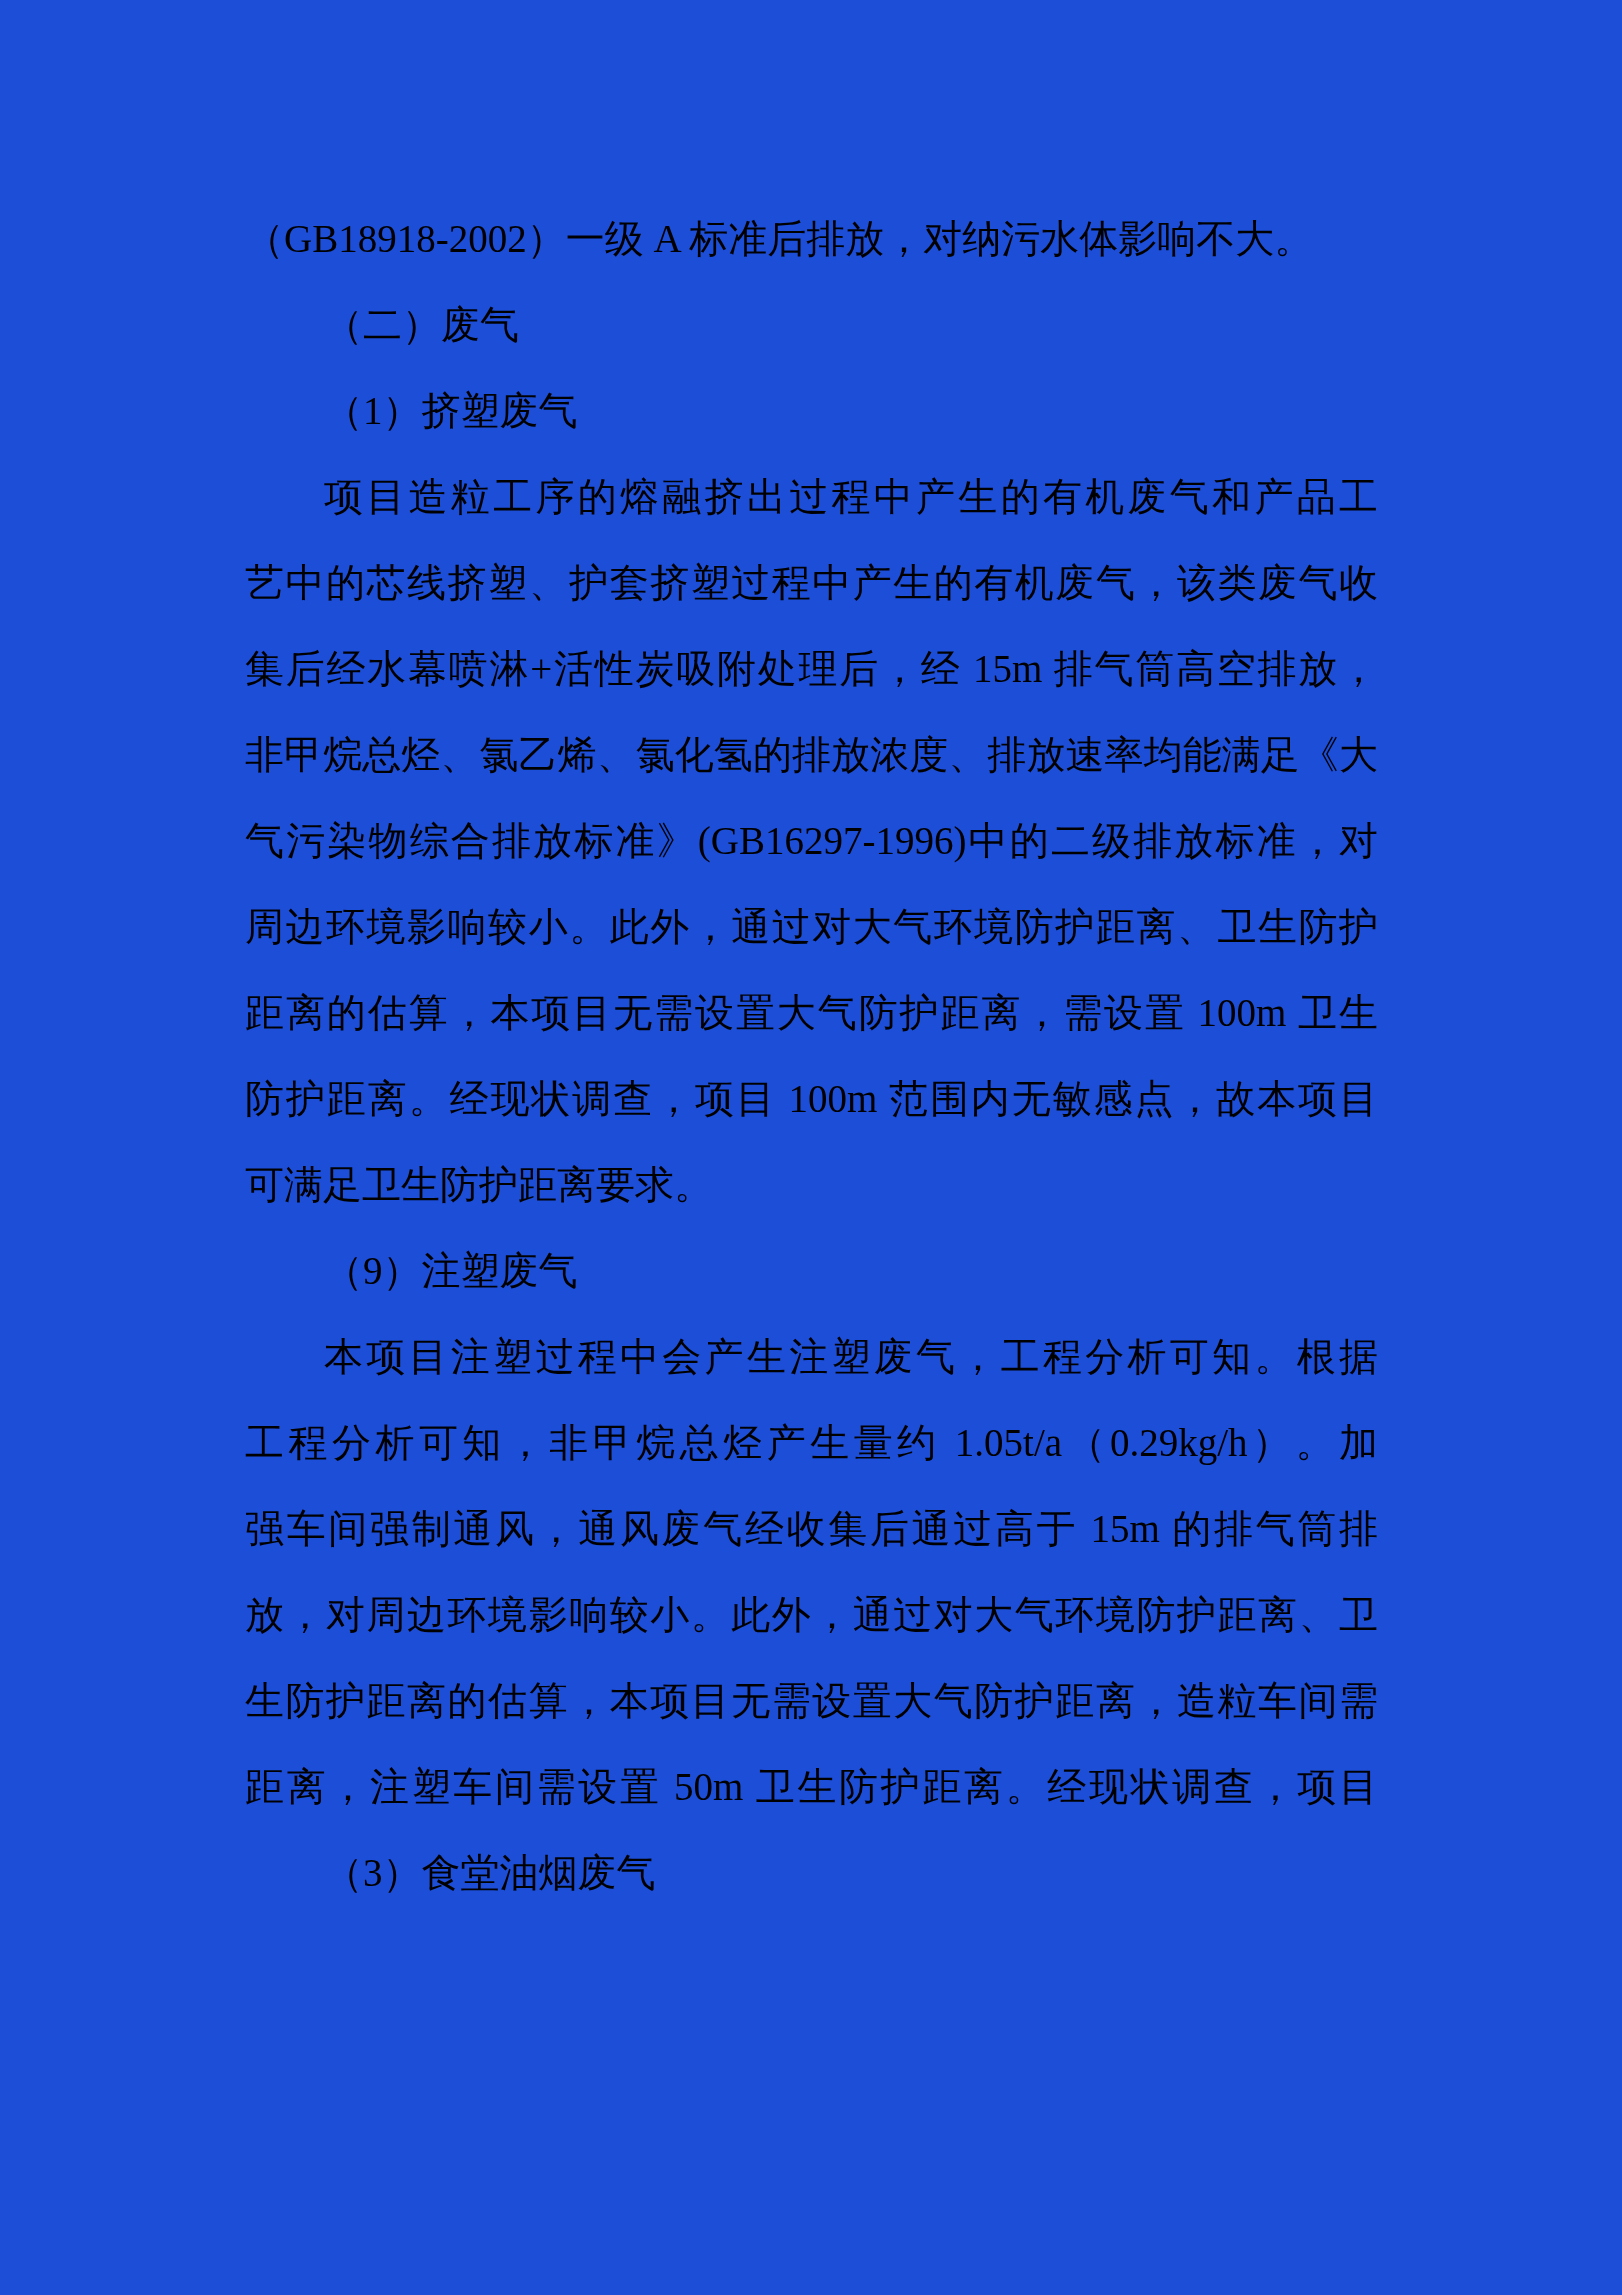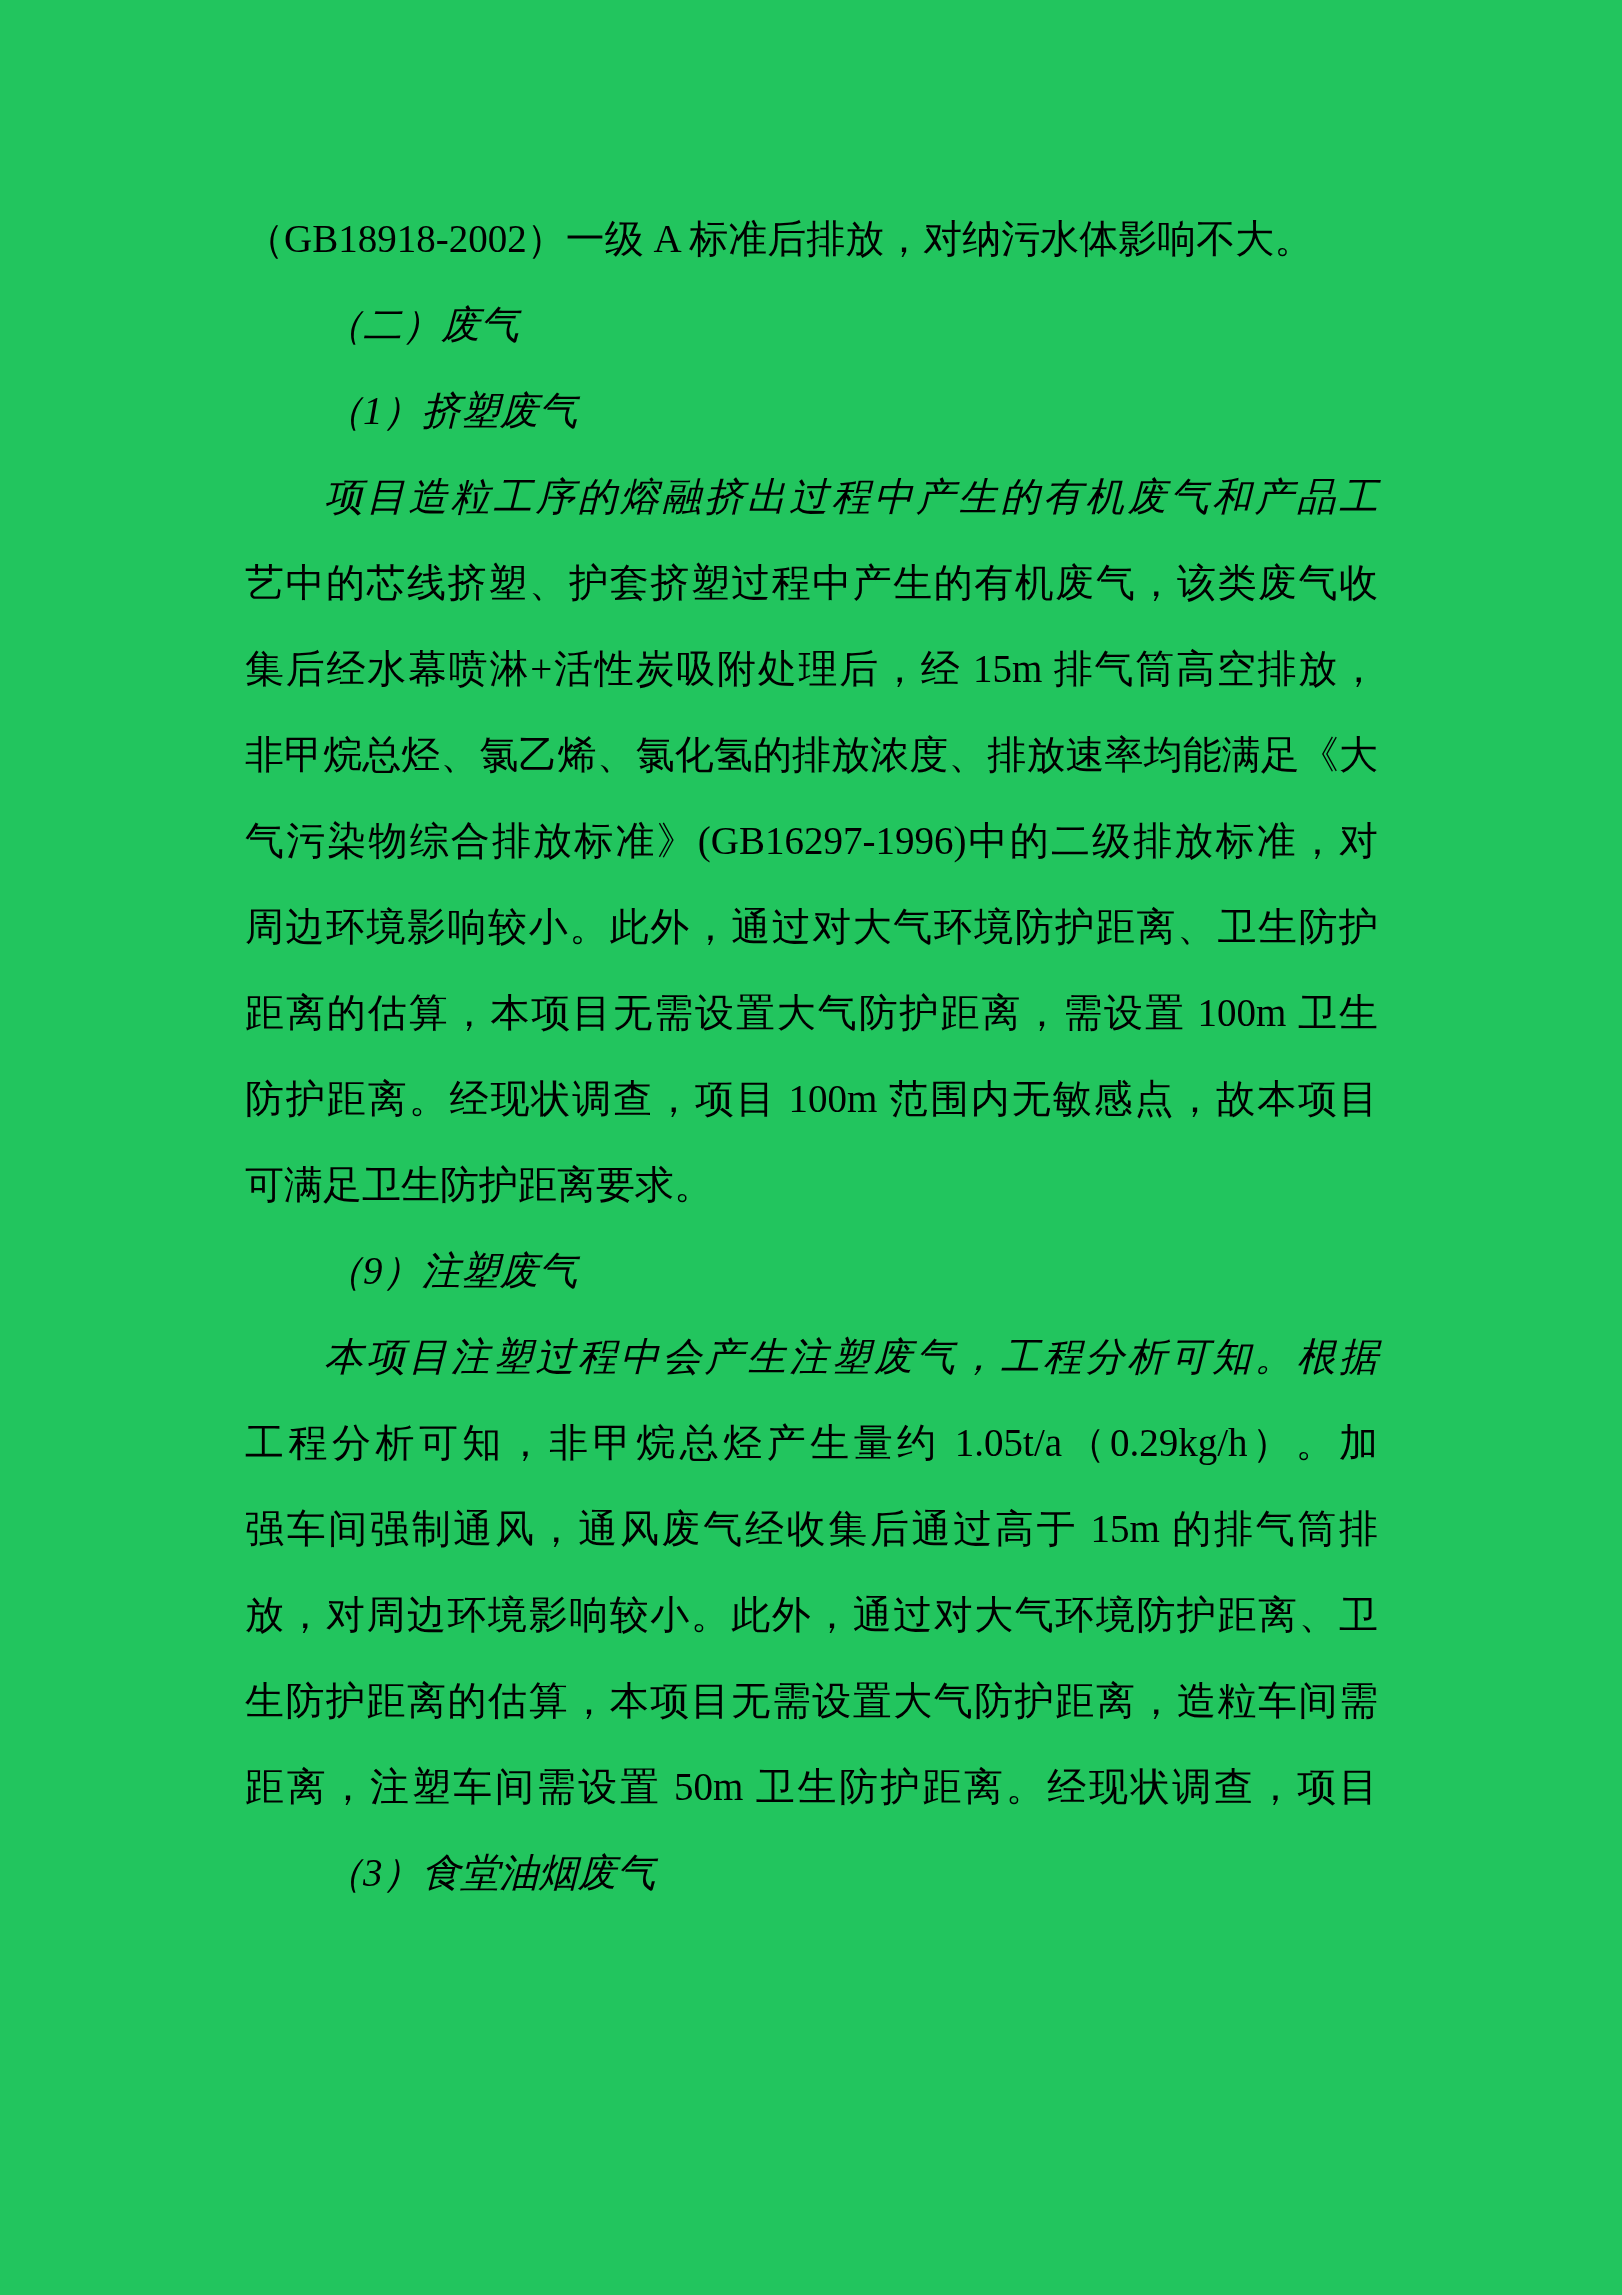--- a/index.html
+++ b/index.html
@@ -1,20 +1,20 @@
 <!DOCTYPE html>
 <html style="font-size:10.5px"><head>
 <meta charset="utf-8">
 <style>
   html,body{margin:0;padding:0;background:#888;}
   .page{
     position:relative;
     width:1623px;
     height:2295px;
-    background:#22c55e;
+    background:#1d4ed8;
     font-family:"Liberation Serif","DejaVu Serif",serif;
     color:#000000;
     overflow:hidden;
   }
   .content{
     position:absolute;
     left:245px;
     top:196px;
     width:1133px;
   }
@@ -26,21 +26,20 @@
     text-align-last:justify;
     white-space:nowrap;
     color:#000000;
   }
   .line.left{
     text-align:left;
     text-align-last:left;
   }
   .line.indent{
     text-indent:79px;
-    font-style:italic;
   }
 </style>
 </head>
 <body>
 
 <div class="page">
   <div class="content">
     <div class="line left">（GB18918-2002）一级 A 标准后排放，对纳污水体影响不大。</div>
     <div class="line left indent">（二）废气</div>
     <div class="line left indent">（1）挤塑废气</div>

